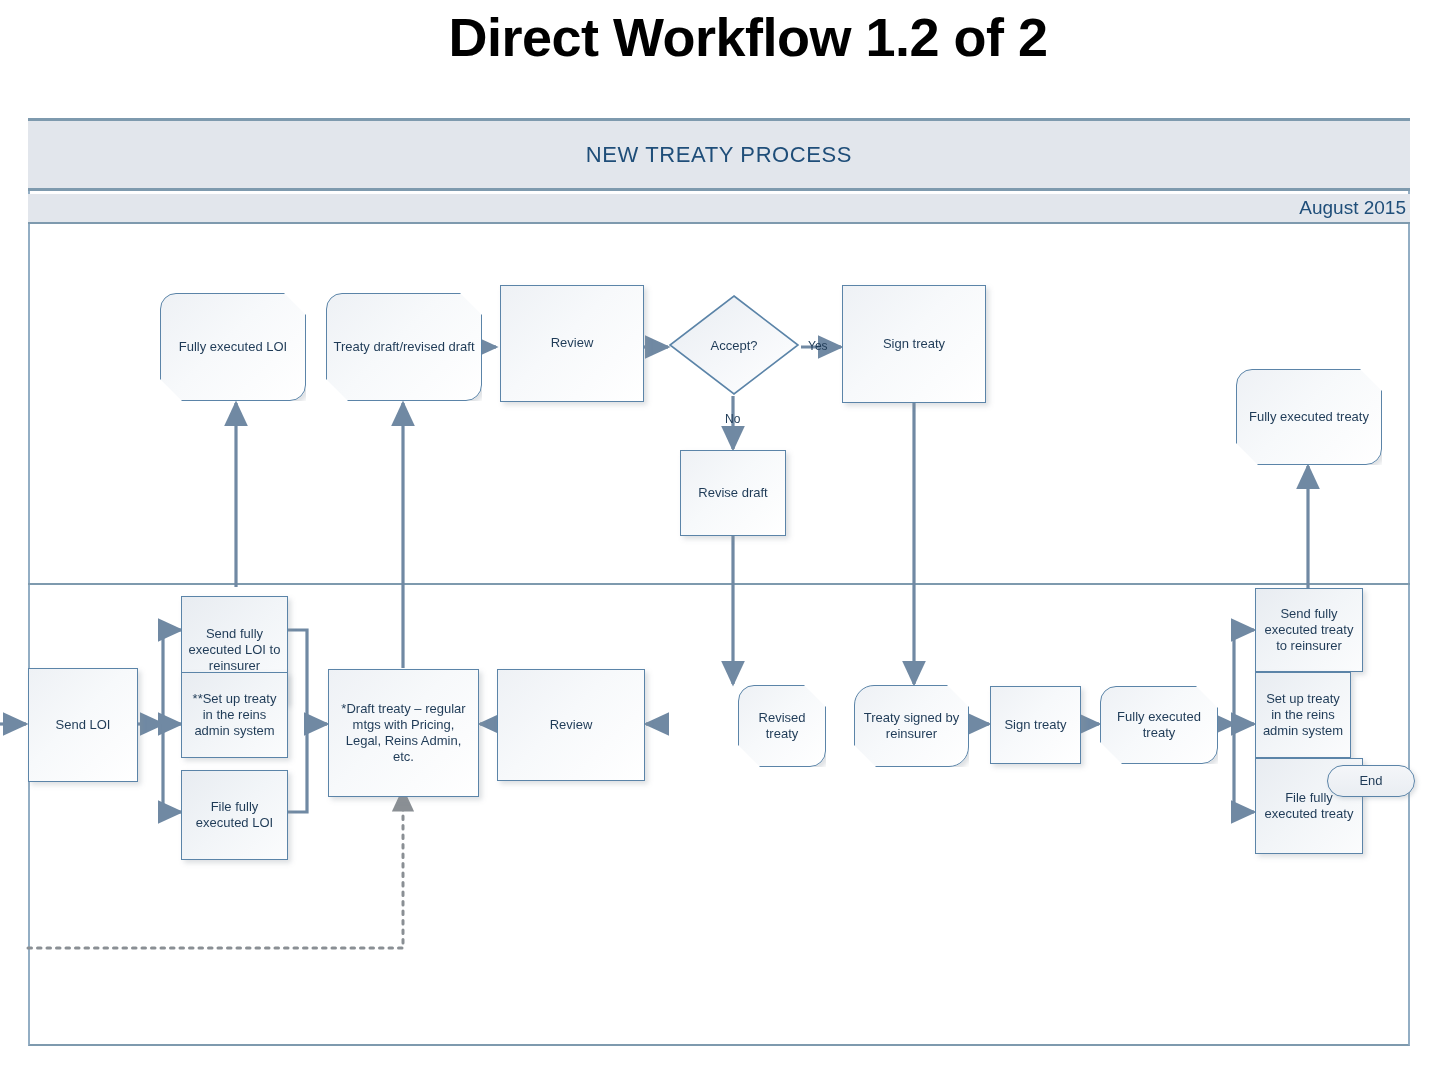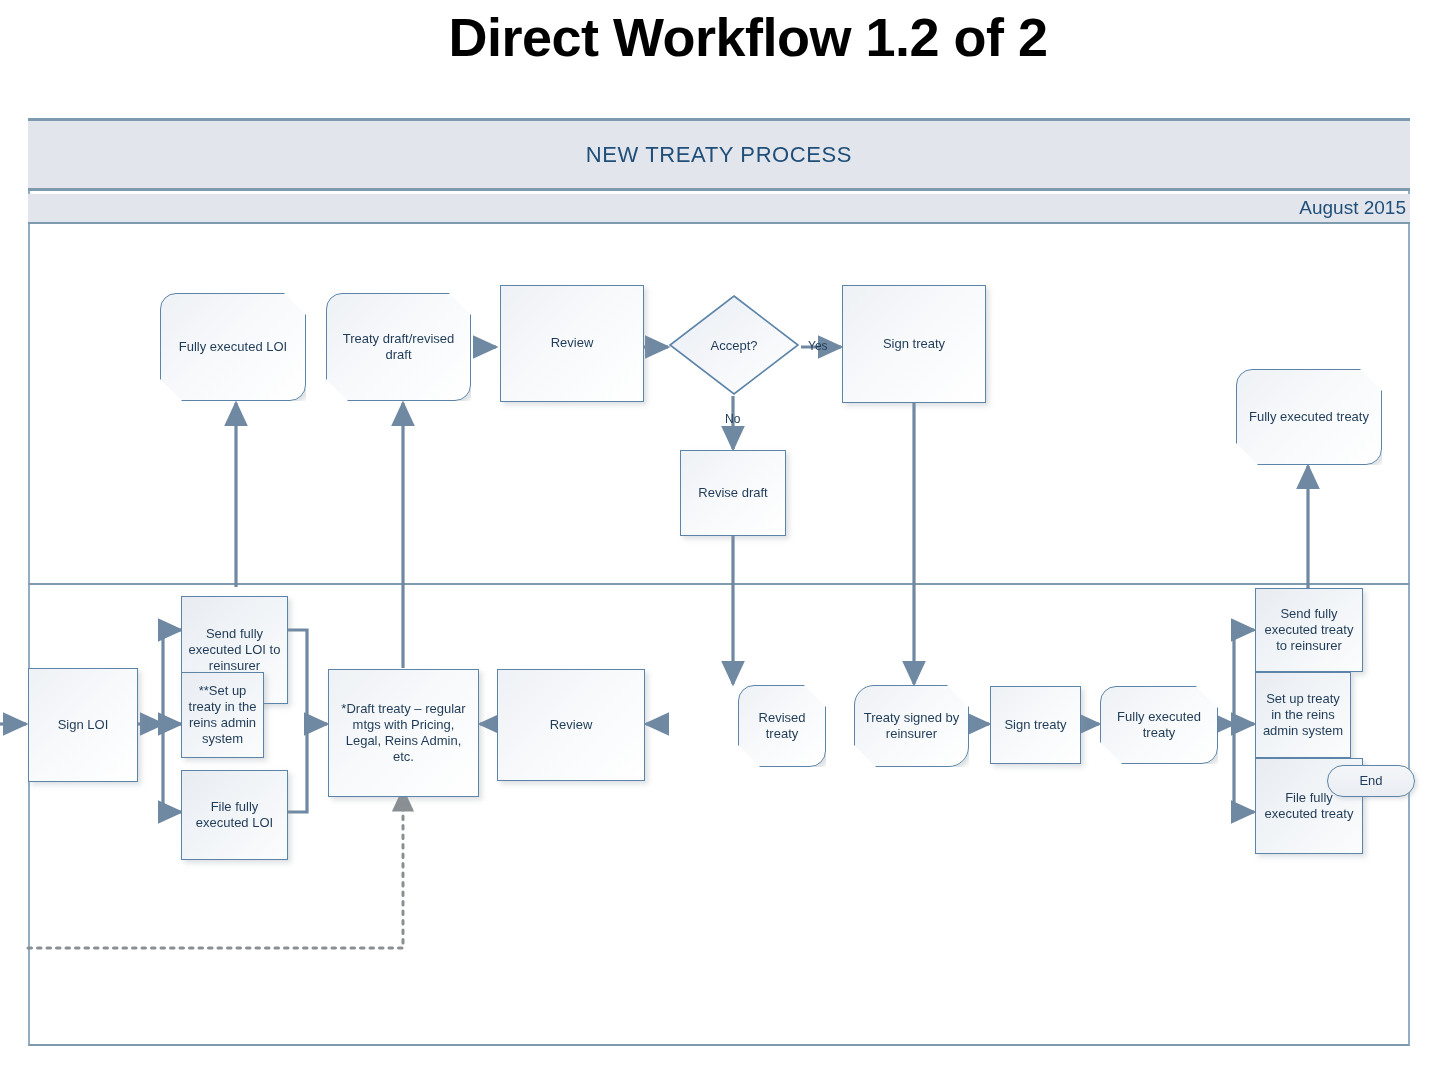--- a/index.html
+++ b/index.html
@@ -238,21 +238,21 @@
 
   <g stroke="#8a8f94" stroke-width="3" fill="none" stroke-dasharray="3.5,6" stroke-linecap="round" marker-end="url(#ahd)">
     <path d="M28,948 L403,948 L403,790"></path>
   </g>
 </svg>
 
 <div class="node doc" style="left:160px; top:293px; width:146px; height:108px;">
   <span>Fully executed LOI</span>
 </div>
 
-<div class="node doc" style="left:326px; top:293px; width:145px; height:108px;">
+<div class="node doc" style="left:326px; top:293px; width:156px; height:108px;">
   <span>Treaty draft/revised draft</span>
 </div>
 
 <div class="node proc" style="left:500px; top:285px; width:144px; height:117px;">
   <span>Review</span>
 </div>
 
 <div class="diamond-wrap" style="left:667px; top:293px; width:134px; height:104px;">
   <svg width="134" height="104" viewBox="0 0 134 104">
     <defs>
@@ -276,27 +276,27 @@
 
 <div class="node proc" style="left:680px; top:450px; width:106px; height:86px;">
   <span>Revise draft</span>
 </div>
 
 <div class="node doc" style="left:1236px; top:369px; width:146px; height:96px;">
   <span>Fully executed treaty</span>
 </div>
 
 <div class="node proc" style="left:28px; top:668px; width:110px; height:114px;">
-  <span>Sign LOI</span>
+  <span>Send LOI</span>
 </div>
 
 <div class="node stackbox" style="left:181px; top:580px; width:107px; height:108px;margin-top:16px;">
   <span>Send fully executed LOI to reinsurer</span>
 </div>
-<div class="node stackbox" style="left:181px; top:672px; width:83px; height:86px;">
+<div class="node stackbox" style="left:181px; top:672px; width:107px; height:86px;">
   <span>**Set up treaty in the reins admin system</span>
 </div>
 <div class="node stackbox" style="left:181px; top:770px; width:107px; height:90px;">
   <span>File fully executed LOI</span>
 </div>
 
 <div class="node proc" style="left:328px; top:669px; width:151px; height:128px;">
   <span>*Draft treaty – regular mtgs with Pricing, Legal, Reins Admin, etc.</span>
 </div>
 

